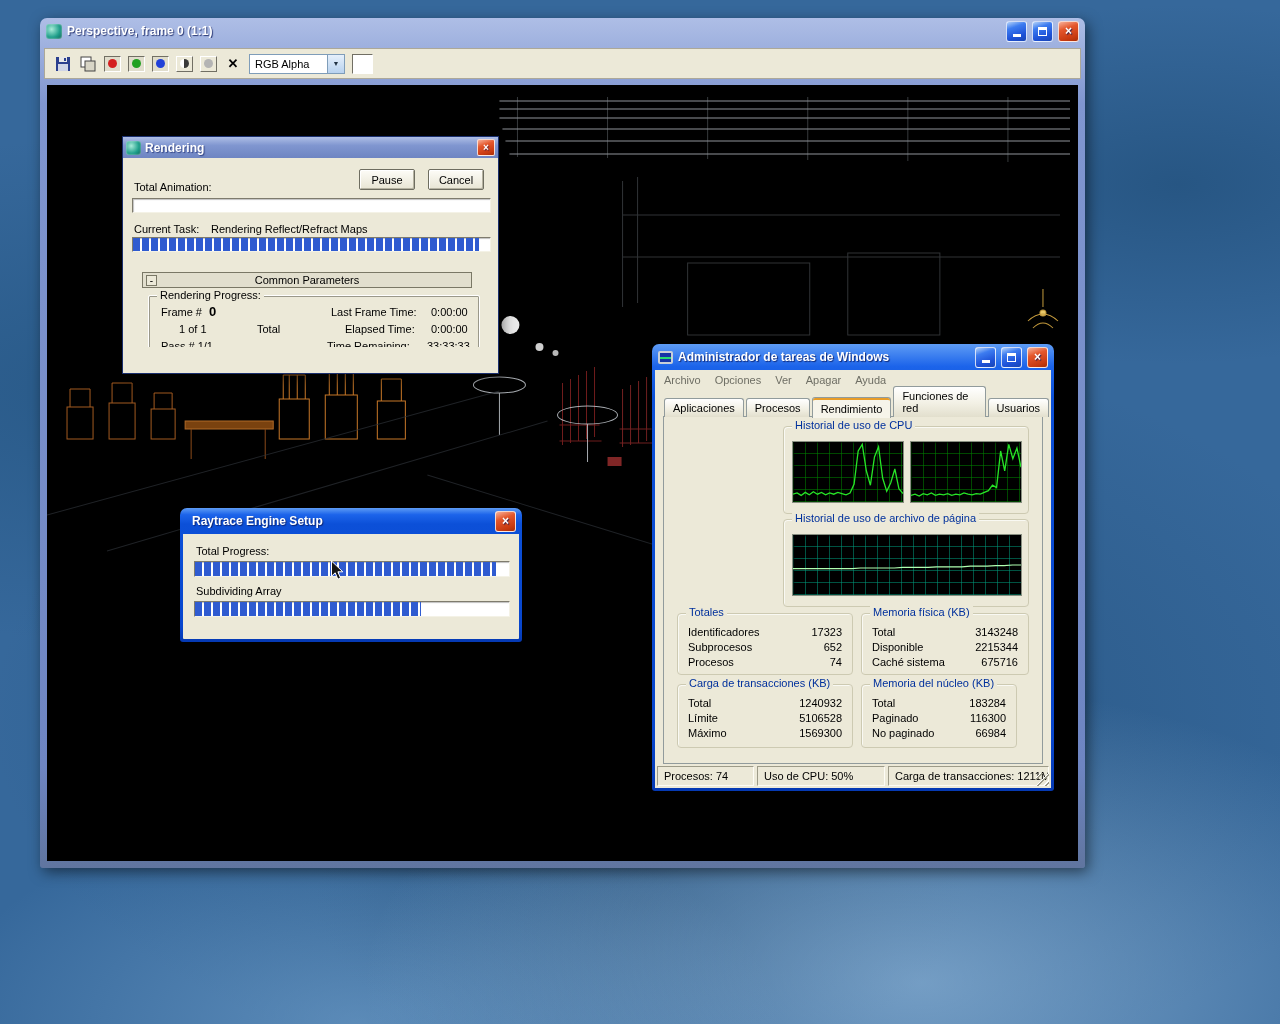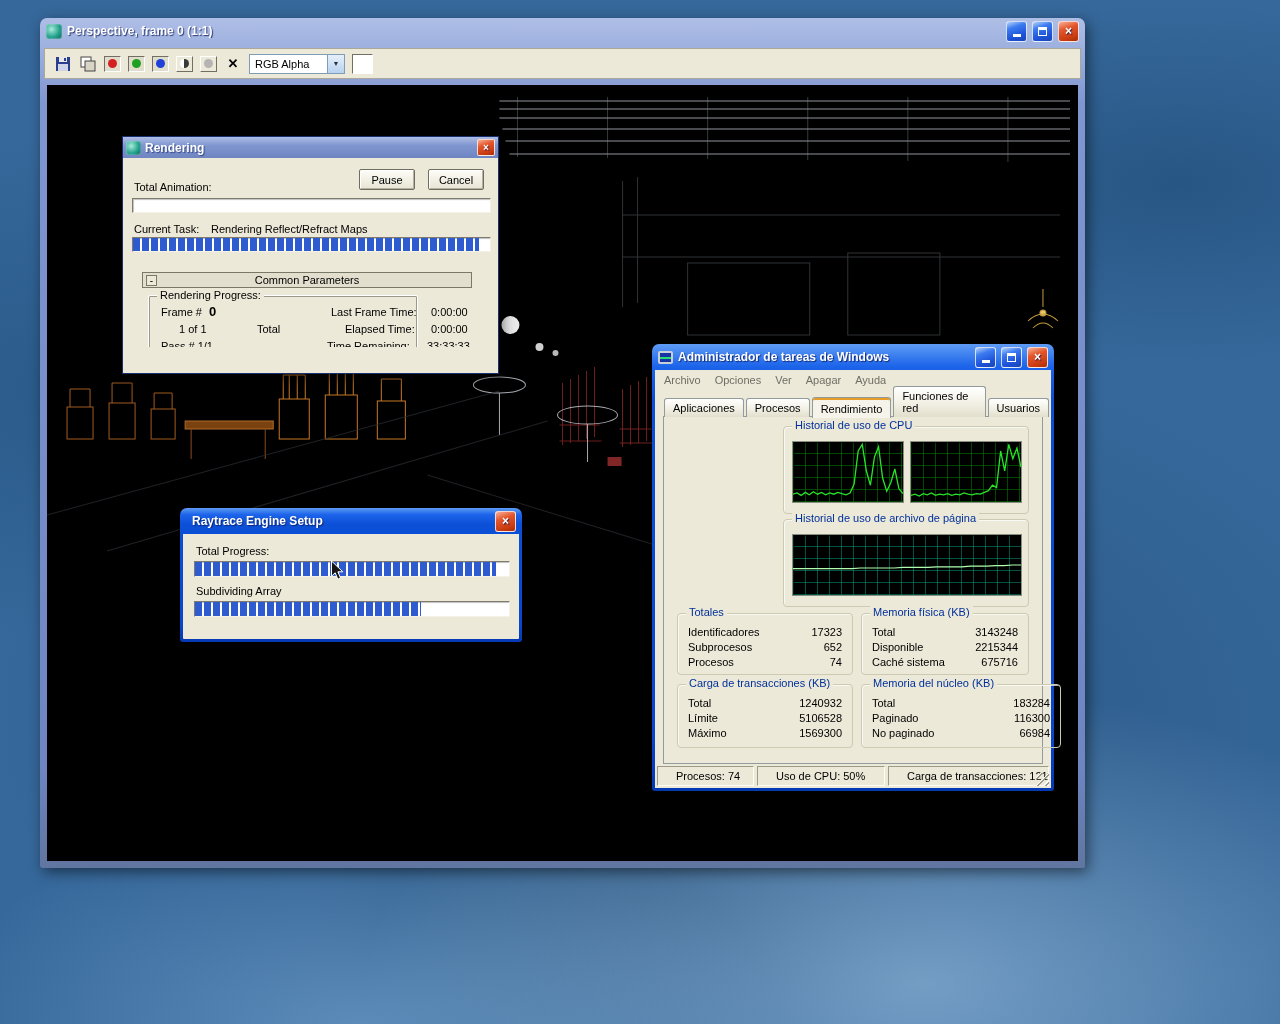--- a/index.html
+++ b/index.html
@@ -68,21 +68,21 @@
   .rendering-dialog{position:absolute;left:122px;top:136px;width:377px;height:238px;background:#ece9d8;
     border:1px solid #1a2f6e;box-shadow:3px 4px 12px rgba(0,0,0,.55)}
   .rd-title{height:21px;display:flex;align-items:center;gap:4px;padding:0 3px;color:#fff;font-weight:bold;font-size:12px;
     background:linear-gradient(180deg,#aebee6,#8096d0 40%,#6e85c2);text-shadow:1px 1px 1px rgba(10,24,90,.6)}
   .rd-title .t-text{flex:1}
   .rollout{position:absolute;left:9px;top:132px;width:359px;height:78px;overflow:hidden}
   .ro-head{position:absolute;left:10px;top:3px;width:330px;height:16px;background:#e2dfce;
     border:1px solid #7a7866;display:flex;align-items:center;justify-content:center;font-size:11px}
   .ro-min{position:absolute;left:3px;top:2px;width:11px;height:11px;background:#ece9d8;border:1px solid #7a7866;
     font-size:10px;line-height:9px;text-align:center}
-  .fieldset{position:absolute;left:16px;top:26px;width:270px;height:70px;border:1px solid #fff;
+  .fieldset{position:absolute;left:16px;top:26px;width:332px;height:70px;border:1px solid #fff;
     box-shadow:inset 0 0 0 1px #9a988a;border-radius:2px}
   .fs-legend{position:absolute;top:-7px;left:8px;background:#ece9d8;padding:0 3px}
   .frame-num{font-weight:bold;font-size:13px}
 
   
   .raytrace-dialog{left:180px;top:508px;width:342px;height:134px}
   .rt-body{position:relative;height:calc(100% - 26px);background:#ece9d8;border-radius:0 0 1px 1px}
 
   
   .task-manager{left:652px;top:344px;width:402px;height:447px}
@@ -108,21 +108,21 @@
   .graph{position:absolute;background:#000;border:1px solid #888e80;box-shadow:inset 1px 1px 2px rgba(0,0,0,.8);
     background-image:
       repeating-linear-gradient(90deg,rgba(0,130,0,.55) 0 1px,transparent 1px 12px),
       repeating-linear-gradient(0deg,rgba(0,130,0,.55) 0 1px,transparent 1px 12px)}
   .graph.teal{background-image:
       repeating-linear-gradient(90deg,rgba(0,150,120,.55) 0 1px,transparent 1px 12px),
       repeating-linear-gradient(0deg,rgba(0,150,120,.55) 0 1px,transparent 1px 12px)}
   .graph svg{position:absolute;inset:0;width:100%;height:100%}
   .inforow{position:absolute;left:10px;right:10px;display:flex;justify-content:space-between;white-space:nowrap}
   .tm-status{position:absolute;left:2px;right:2px;bottom:2px;height:20px;display:flex;gap:3px}
-  .status-cell{border:1px solid;border-color:#9d9b88 #fdfcf5 #fdfcf5 #9d9b88;padding:3px 18px;white-space:nowrap;overflow:hidden}
+  .status-cell{border:1px solid;border-color:#9d9b88 #fdfcf5 #fdfcf5 #9d9b88;padding:3px 6px;white-space:nowrap;overflow:hidden}
   .grip{position:absolute;right:0;bottom:0;width:13px;height:13px;
     background:repeating-linear-gradient(135deg,transparent 0 3px,#fff 3px 4px,#9a9887 4px 5.5px)}
 
   .cursor{position:absolute;left:330px;top:560px;width:14px;height:21px;z-index:99}
 </style>
 </head>
 <body>
 
 <div class="stage">
 
@@ -425,21 +425,21 @@
           <div class="inforow" style="top:27px">
             <span>Límite</span>
               <span>5106528</span>
           </div>
           <div class="inforow" style="top:42px">
             <span>Máximo</span>
               <span>1569300</span>
           </div>
         </div>
 
-        <div class="grp" style="left:197px;top:267px;width:200px;height:64px">
+        <div class="grp" style="left:197px;top:267px;width:156px;height:64px">
           <span class="grp-title">Memoria del núcleo (KB)</span>
           <div class="inforow" style="top:12px">
             <span>Total</span>
               <span>183284</span>
           </div>
           <div class="inforow" style="top:27px">
             <span>Paginado</span>
               <span>116300</span>
           </div>
           <div class="inforow" style="top:42px">

